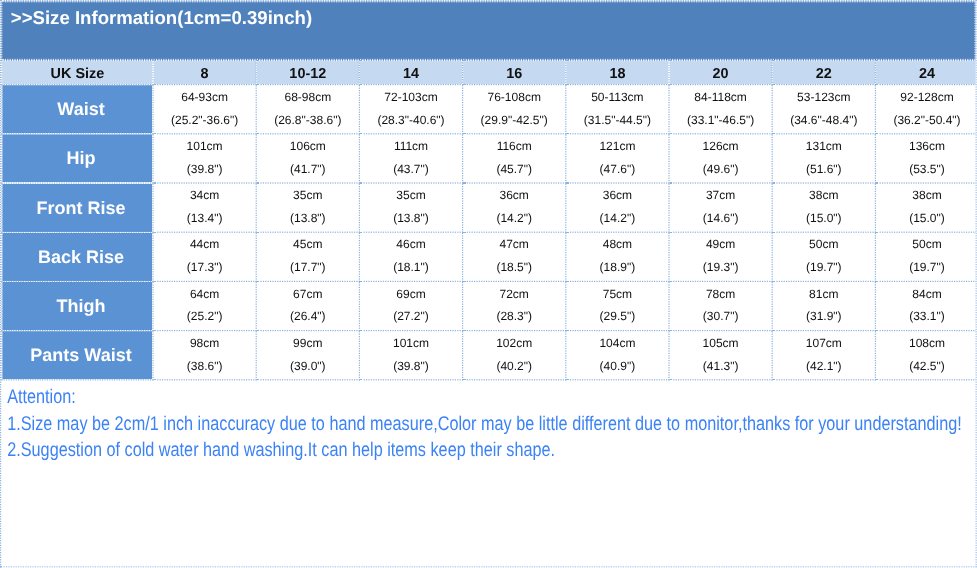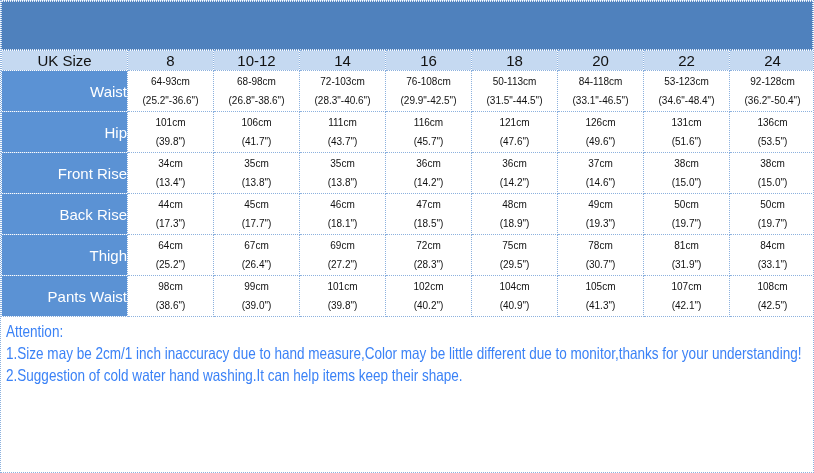--- a/index.html
+++ b/index.html
@@ -27,45 +27,46 @@
     padding:0;overflow:hidden;box-sizing:border-box;
   }
   tr.r-head{height:42px;}
   tr.r-head th{
     background:var(--header-bg,#c5d9f1);
     font-size:15px;font-weight:bold;line-height:19px;
   }
   tr.r-size{height:20px;}
   tr.r-size td{
     background:var(--header-bg,#c5d9f1);
-    font-size:15px;font-weight:normal;
+    font-size:12px;font-weight:bold;
   }
   tr.r-meas{height:41px;}
   td.rowlabel{
     background:var(--label-bg,#5b92d4);
-    color:#fff;text-align:right;padding-left:6px;
-    font-size:15px;font-weight:normal;margin-left:37px;
+    color:#fff;text-align:center;padding-left:6px;
+    font-size:15px;font-weight:bold;margin-left:37px;
   }
   td.meas-cell{font-size:10px;line-height:19px;}
   .attention{
     height:93px;box-sizing:border-box;
     padding:3px 0 0 5px;color:#3b82f6;
   }
   .att-inner{
     font-size:16.5px;line-height:22px;
     transform:scaleX(0.82);transform-origin:0 0;width:122%;
     white-space:normal;
   }
 </style>
 </head>
 <body>
 
 <div class="page">
 
   <div class="banner">
+    <div>&gt;&gt;Size Information(1cm=0.39inch)</div>
   </div>
 
   <table class="size-table" id="size-table">
       <colgroup>
         <col style="width:126px">
         <col style="width:86px">
         <col style="width:86px">
         <col style="width:86px">
         <col style="width:86px">
         <col style="width:86px">

